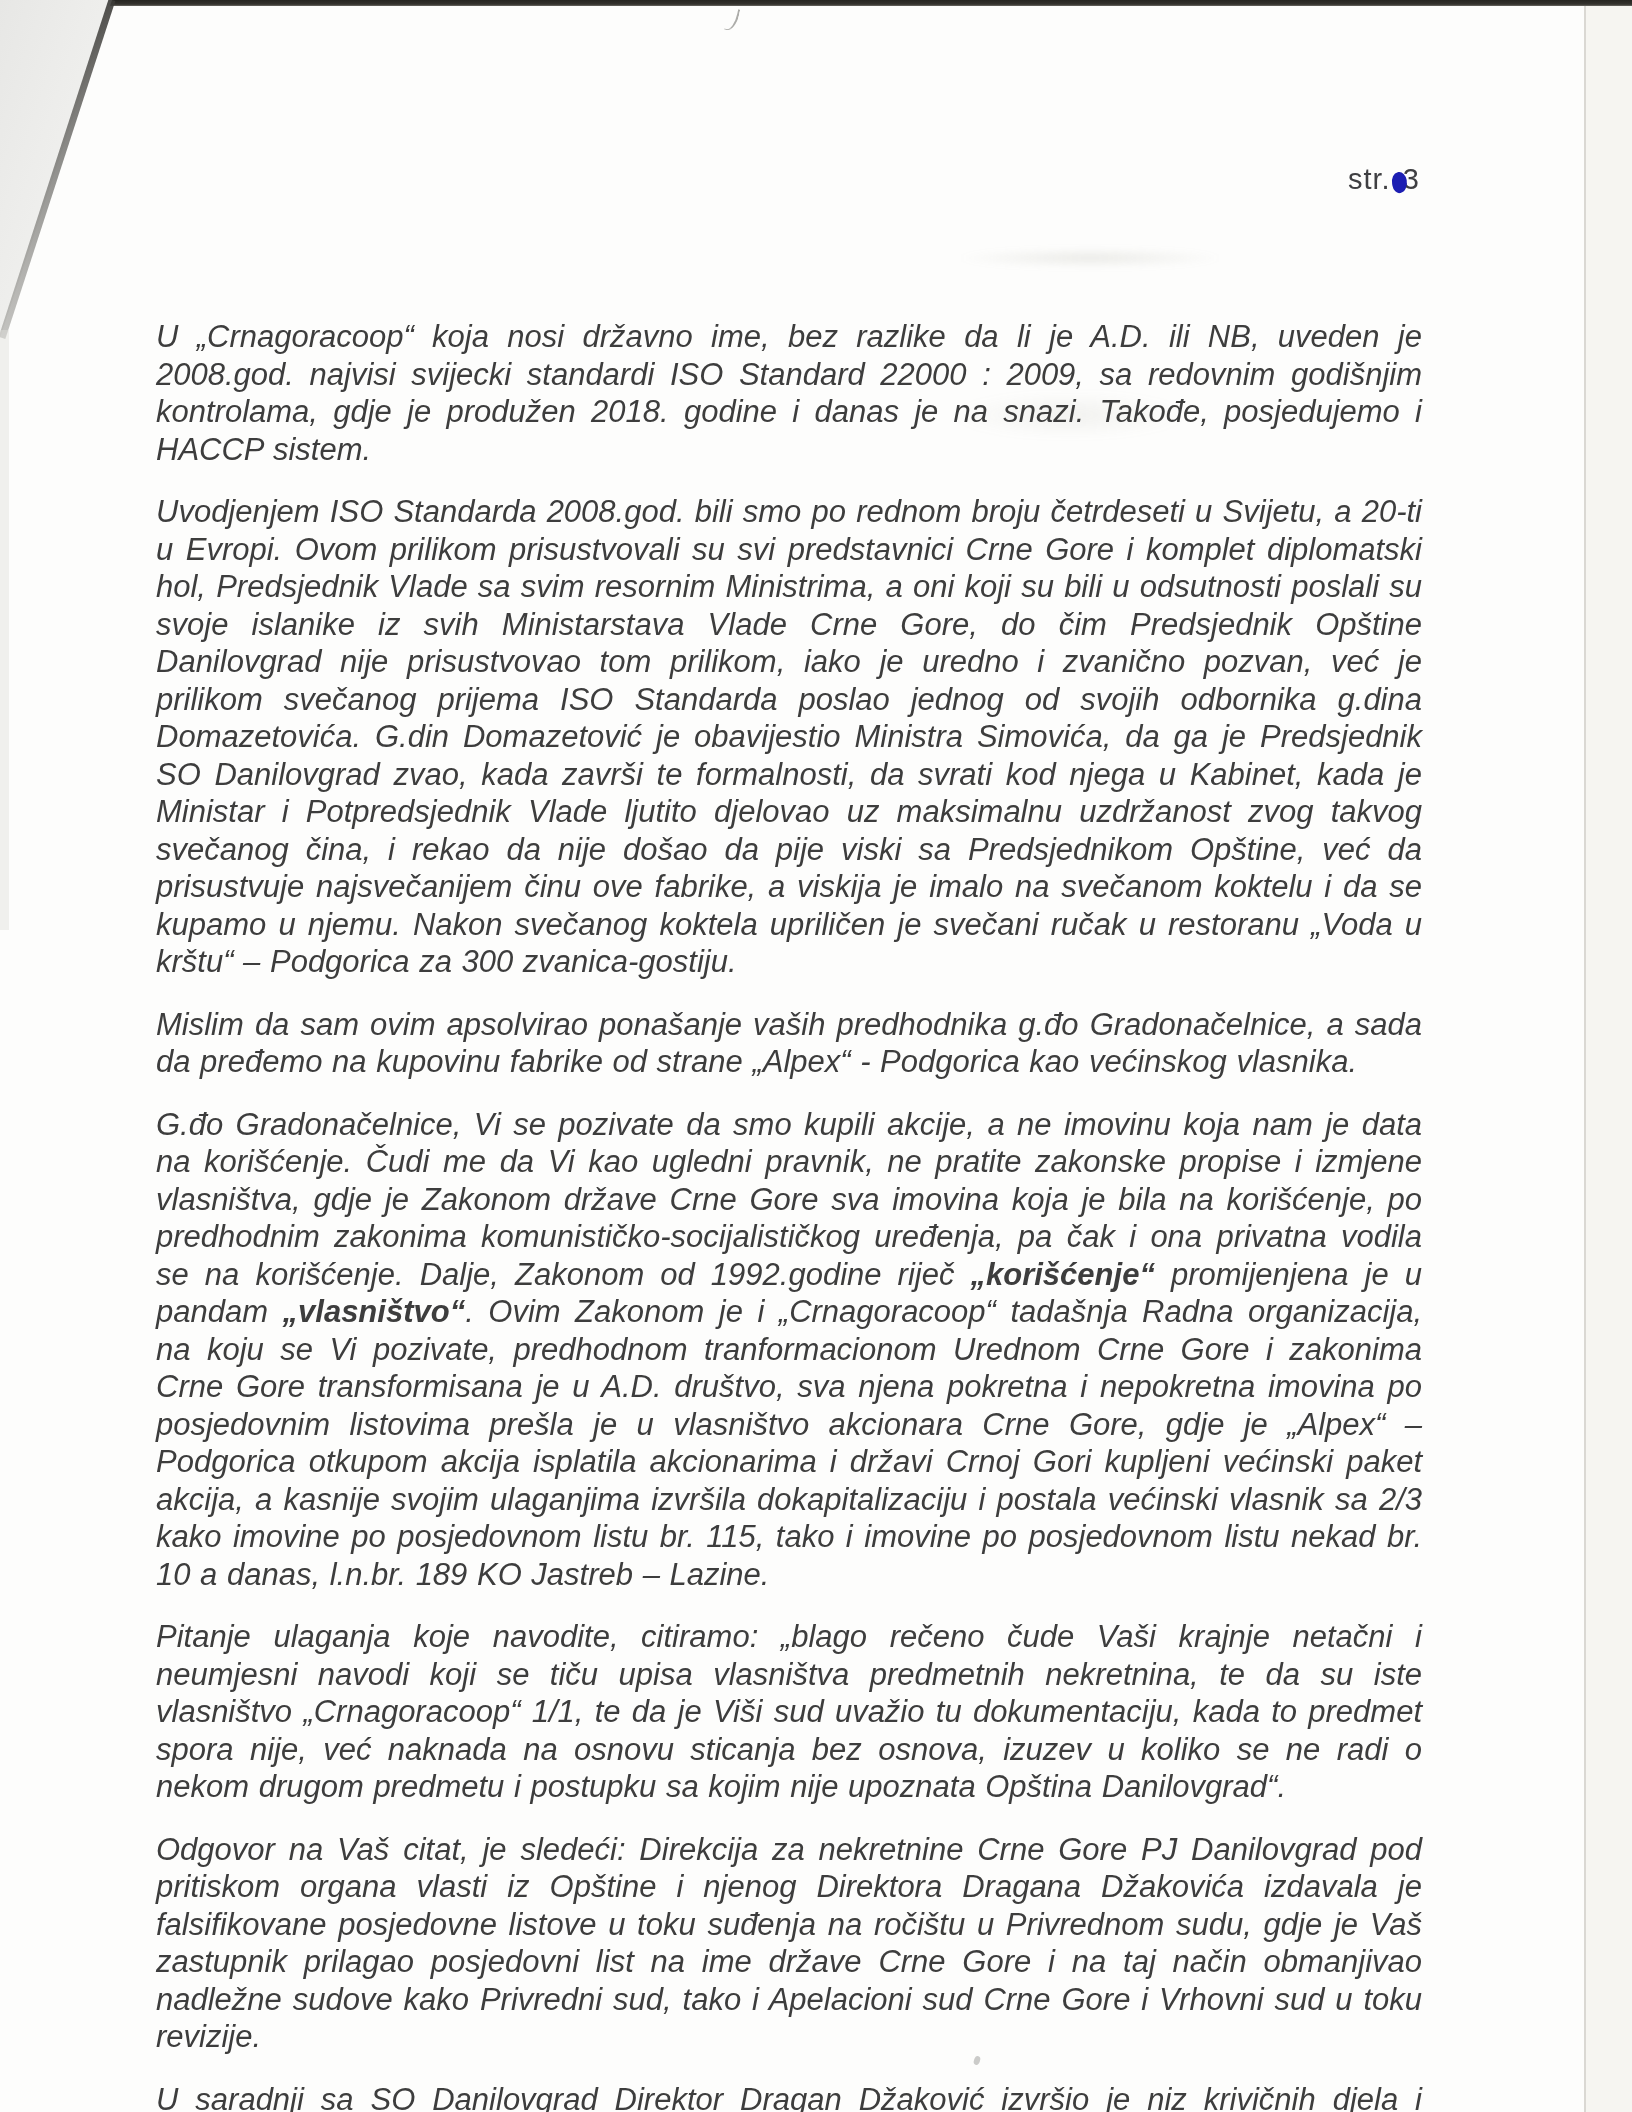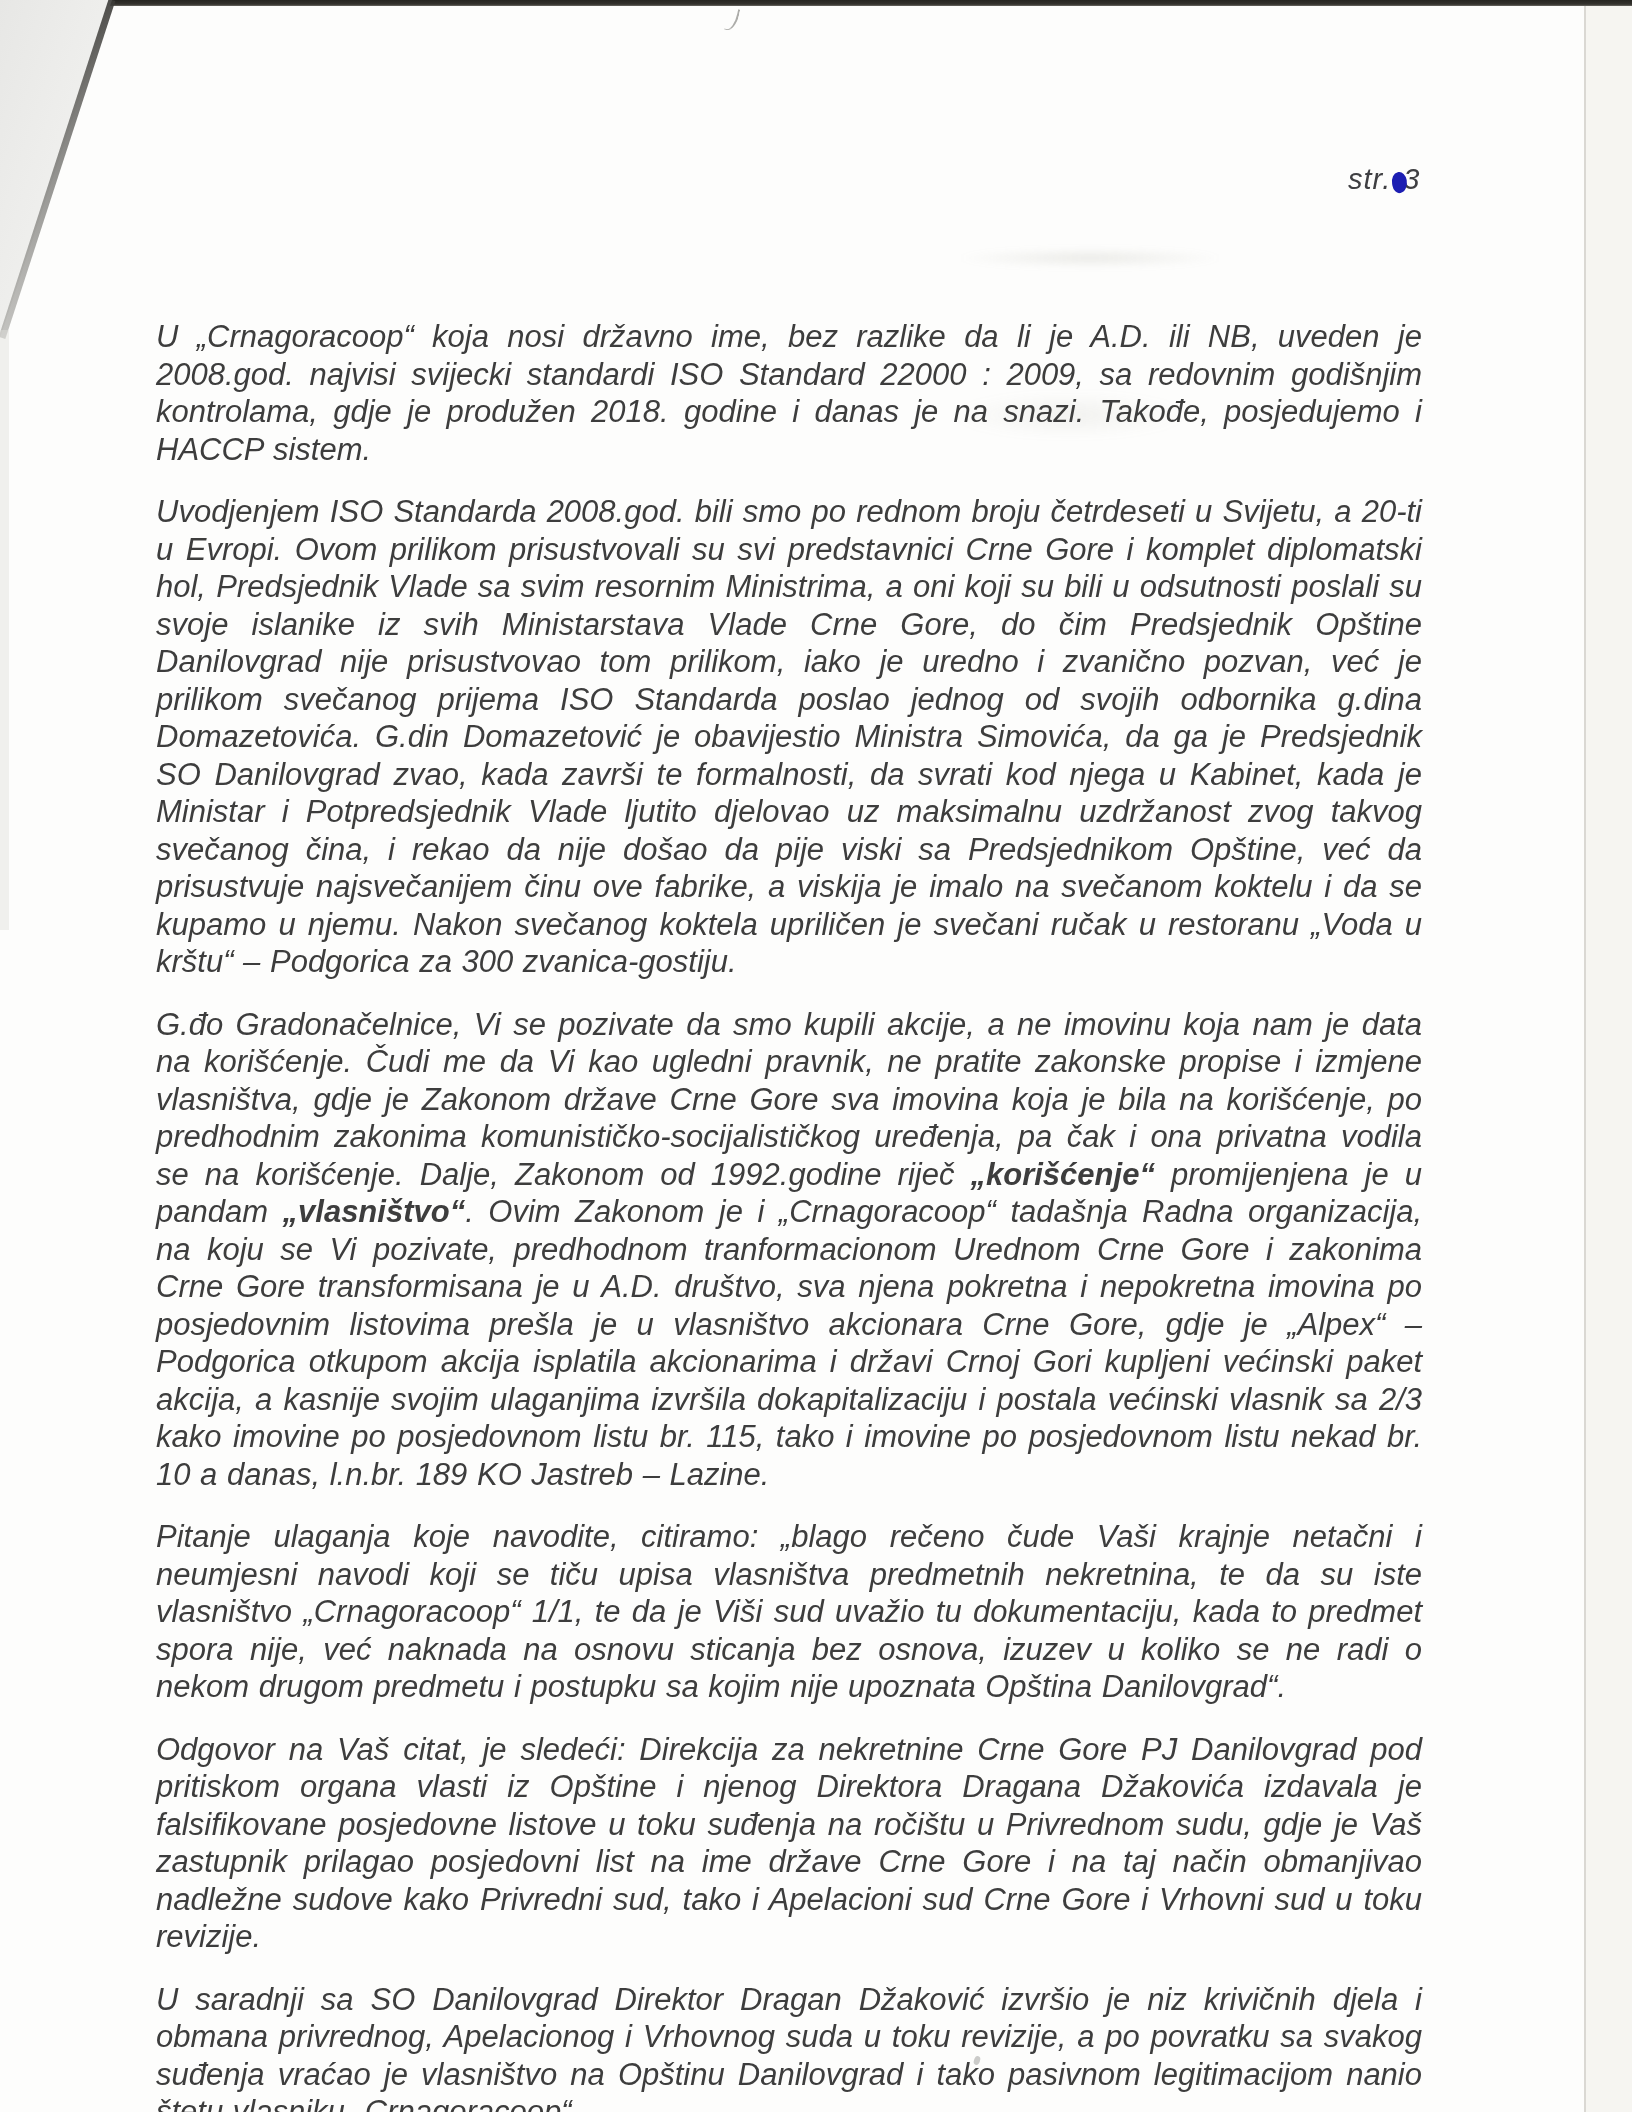--- a/index.html
+++ b/index.html
@@ -65,21 +65,20 @@
     background: #8f8f8b;
     border-radius: 50%;
     opacity: 0.45;
     transform: rotate(20deg);
   }
   
   .page-number {
     position: absolute;
     top: 163px; left: 1348px;
     font-size: 29px;
-    font-style: italic;
     color: #3f3f42;
     letter-spacing: 1px;
     white-space: nowrap;
   }
   .ink-blob {
     display: inline-block;
     width: 15px; height: 21px;
     background: var(--ink, #1c1eb2);
     border-radius: 62% 55% 68% 50%;
     margin: 0 -4px 0 1px;
@@ -134,19 +133,20 @@
   <div class="smudge-2"></div>
   <div class="bottom-speck"></div>
 
   <div class="page-number">
     <span>str.</span><span class="ink-blob"></span><span>3</span>
   </div>
 
   <div class="content">
     <p><span>U „Crnagoracoop“ koja nosi državno ime, bez razlike da li je A.D. ili NB, uveden je 2008.god. najvisi svijecki standardi ISO Standard 22000 : 2009, sa redovnim godišnjim kontrolama, gdje je produžen 2018. godine i danas je na snazi. Takođe,  posjedujemo i HACCP sistem.</span></p>
     <p><span>Uvodjenjem ISO Standarda 2008.god. bili smo po rednom broju četrdeseti u Svijetu, a 20-ti  u Evropi.  Ovom prilikom prisustvovali su svi predstavnici Crne Gore i komplet diplomatski hol, Predsjednik Vlade sa svim resornim Ministrima, a oni koji su bili u odsutnosti poslali su svoje islanike iz svih Ministarstava Vlade Crne Gore, do čim Predsjednik Opštine Danilovgrad nije prisustvovao tom prilikom, iako je uredno i zvanično pozvan, već je prilikom svečanog prijema ISO Standarda poslao jednog od svojih odbornika g.dina Domazetovića.  G.din Domazetović je obavijestio Ministra Simovića, da ga je Predsjednik SO Danilovgrad zvao, kada završi te formalnosti, da svrati kod njega u Kabinet, kada je Ministar i Potpredsjednik Vlade ljutito djelovao uz maksimalnu uzdržanost zvog takvog svečanog čina, i rekao da nije došao da pije viski sa Predsjednikom Opštine, već da prisustvuje najsvečanijem činu ove fabrike, a viskija je imalo na svečanom koktelu i da se kupamo u njemu.  Nakon svečanog koktela upriličen je svečani ručak u restoranu „Voda u krštu“ – Podgorica za 300 zvanica-gostiju.</span></p>
+    <p><span>Mislim da sam ovim apsolvirao ponašanje vaših predhodnika g.đo Gradonačelnice, a sada da pređemo na kupovinu fabrike od strane „Alpex“  - Podgorica kao većinskog vlasnika.</span></p>
     <p><span>G.đo Gradonačelnice, Vi se pozivate da smo kupili akcije, a ne imovinu koja nam je data na korišćenje. Čudi  me da Vi kao ugledni pravnik, ne pratite zakonske propise i izmjene vlasništva, gdje je Zakonom države Crne Gore sva imovina koja je bila na korišćenje, po predhodnim zakonima komunističko-socijalističkog uređenja, pa čak i ona privatna vodila se na korišćenje. Dalje, Zakonom od 1992.godine riječ </span><span class="b">„korišćenje“</span><span> promijenjena je u pandam </span><span class="b">„vlasništvo“</span><span>.    Ovim Zakonom je i  „Crnagoracoop“ tadašnja Radna organizacija, na koju se Vi pozivate, predhodnom tranformacionom Urednom Crne Gore i zakonima Crne Gore transformisana je u A.D. društvo,  sva njena pokretna i nepokretna imovina po posjedovnim listovima prešla je u vlasništvo akcionara Crne Gore, gdje je „Alpex“ – Podgorica otkupom akcija isplatila akcionarima i državi Crnoj Gori kupljeni većinski paket akcija, a kasnije svojim ulaganjima izvršila dokapitalizaciju i postala većinski vlasnik sa 2/3 kako imovine po posjedovnom listu br. 115, tako i imovine po posjedovnom listu nekad br. 10  a danas, l.n.br. 189 KO Jastreb – Lazine.</span></p>
     <p><span>Pitanje ulaganja koje navodite, citiramo: „blago rečeno čude Vaši krajnje netačni i neumjesni navodi koji se tiču upisa vlasništva predmetnih nekretnina, te da su iste vlasništvo „Crnagoracoop“  1/1, te da je Viši sud uvažio tu dokumentaciju, kada to predmet spora nije, već naknada na osnovu sticanja bez osnova, izuzev u koliko se ne radi o nekom drugom predmetu i postupku sa kojim nije upoznata Opština Danilovgrad“.</span></p>
     <p><span>Odgovor na Vaš citat, je sledeći:  Direkcija za nekretnine Crne Gore PJ Danilovgrad pod pritiskom organa vlasti iz Opštine i njenog Direktora Dragana Džakovića izdavala je falsifikovane posjedovne listove u toku suđenja na ročištu u Privrednom sudu, gdje je Vaš zastupnik prilagao posjedovni list na ime države Crne Gore i na taj način obmanjivao nadležne sudove kako Privredni sud, tako i Apelacioni sud Crne Gore i Vrhovni sud u toku revizije.</span></p>
     <p><span>U saradnji sa SO Danilovgrad  Direktor Dragan Džaković izvršio je niz krivičnih djela i obmana privrednog, Apelacionog i Vrhovnog suda u toku revizije, a po povratku sa svakog suđenja vraćao je vlasništvo na Opštinu Danilovgrad i tako pasivnom legitimacijom nanio štetu vlasniku „Crnagoracoop“.</span></p>
   </div>
 
 </div>
 
 </body></html>

